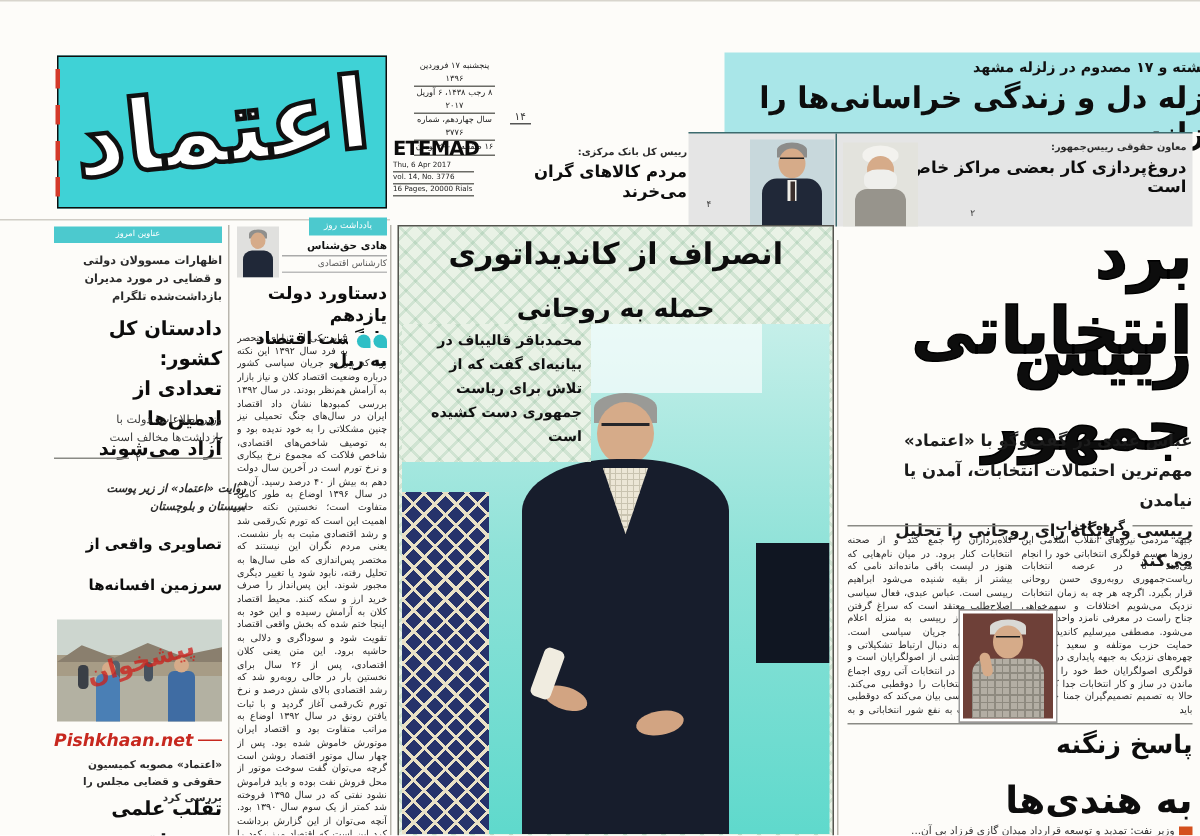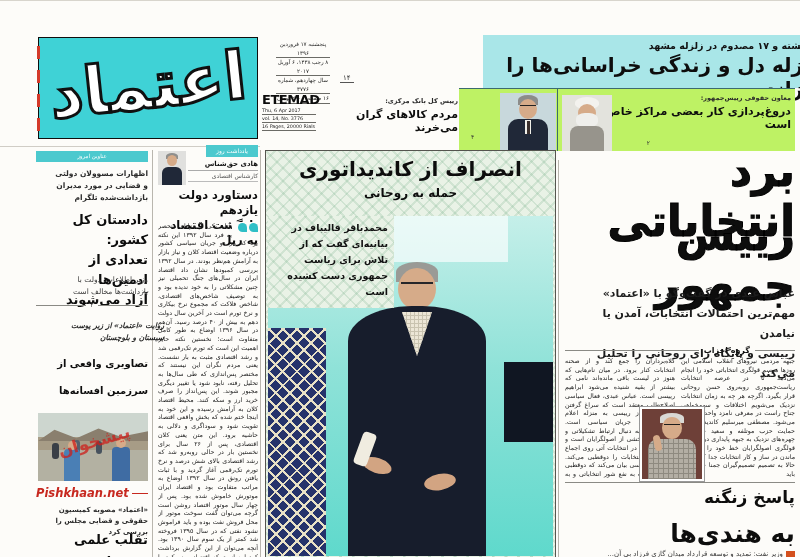--- a/index.html
+++ b/index.html
@@ -5,21 +5,21 @@
   html,body{margin:0;padding:0;background:#ffffff;}
   body{font-family:"DejaVu Sans",sans-serif;}
   .page{position:relative;width:800px;height:557px;background:#fdfcf9;overflow:hidden;direction:rtl;}
   .abs{position:absolute;}
   .rt{text-align:right;}
   .ct{text-align:center;}
   .heavy{font-weight:bold;color:#0d0d0d;}
   .hline{background:#8a8a85;height:1px;}
   .vline{background:#b9b6ae;width:1px;position:absolute;}
   .cyan-a{background:#a9e6e8;}
-  .cyan-b{background:#bef264;}
+  .cyan-b{background:#e5e5e5;}
   .logo-box{background:#3fd2d6;border:1px solid #0e0e0e;}
   .logo-fa{color:#ffffff;font-weight:bold;-webkit-text-stroke:3px #101010;text-shadow:0 0 1px #000;}
   .tab{background:#4cc9ce;color:#ffffff;}
   .pattern{background-color:#e9f2e6;background-image:repeating-linear-gradient(45deg,rgba(110,170,130,.20) 0 2px,transparent 2px 9px),repeating-linear-gradient(-45deg,rgba(110,170,130,.20) 0 2px,transparent 2px 9px);}
   .lattice{background-color:#26336b;background-image:repeating-linear-gradient(45deg,#e9e1c6 0 2px,transparent 2px 10px),repeating-linear-gradient(-45deg,#e9e1c6 0 2px,transparent 2px 10px);}
   .body-text{font-size:6.3px;line-height:8.7px;text-align:justify;color:#1c1c1c;overflow:hidden;}
   .kicker{font-weight:bold;color:#2b2b2b;}
   .pgref{font-size:6px;color:#333;}
   .qdrop{display:inline-block;width:9px;height:9px;background:#2fbfc6;border-radius:50% 50% 0 50%;margin-left:2px;}
   .red{color:#c7281f;}
@@ -172,21 +172,21 @@
     <div>دستاورد دولت یازدهم</div>
     <div>بازگشت اقتصاد به ریل</div>
   </div>
   <div class="abs body-text" style="left:158px;top:222px;width:100px;height:335px;">
     <span style="float:right;padding:1px 0 2px 4px;background:#fdfcf9;"><span class="qdrop"></span><span class="qdrop"></span></span>
     <span>شاید یکی از مزایای منحصر به فرد سال ۱۳۹۲ این نکته بود که هر دو جریان سیاسی کشور درباره وضعیت اقتصاد کلان و نیاز بازار به آرامش هم‌نظر بودند. در سال ۱۳۹۲ بررسی کمبودها نشان داد اقتصاد ایران در سال‌های جنگ تحمیلی نیز چنین مشکلاتی را به خود ندیده بود و به توصیف شاخص‌های اقتصادی، شاخص فلاکت که مجموع نرخ بیکاری و نرخ تورم است در آخرین سال دولت دهم به بیش از ۴۰ درصد رسید. آن‌هم در سال ۱۳۹۶ اوضاع به طور کامل متفاوت است؛ نخستین نکته حایز اهمیت این است که تورم تک‌رقمی شد و رشد اقتصادی مثبت به بار نشست. یعنی مردم نگران این نیستند که مختصر پس‌اندازی که طی سال‌ها به تحلیل رفته، نابود شود یا تغییر دیگری مجبور شوند. این پس‌انداز را صرف خرید ارز و سکه کنند. محیط اقتصاد کلان به آرامش رسیده و این خود به اینجا ختم شده که بخش واقعی اقتصاد تقویت شود و سوداگری و دلالی به حاشیه برود. این متن یعنی کلان اقتصادی، پس از ۲۶ سال برای نخستین بار در حالی روبه‌رو شد که رشد اقتصادی بالای شش درصد و نرخ تورم تک‌رقمی آغاز گردید و با ثبات یافتن رونق در سال ۱۳۹۲ اوضاع به مراتب متفاوت بود و اقتصاد ایران موتورش خاموش شده بود. پس از چهار سال موتور اقتصاد روشن است گرچه می‌توان گفت سوخت موتور از محل فروش نفت بوده و باید فراموش نشود نفتی که در سال ۱۳۹۵ فروخته شد کمتر از یک سوم سال ۱۳۹۰ بود. آنچه می‌توان از این گزارش برداشت کرد این است که اقتصاد مرز رکود را پشت سر گذاشته و مسیر رشد را با ثبات ادامه می‌دهد و به همان اندازه درخور دقت است که با انصراف طبیعی متقاضیان، رشد پایه‌های اقتصاد ادامه می‌یابد و برخی مدیران را به دنبال می‌آورد در هنگام تورم بخشی از مدیران نیاز سپرد.</span>
   </div>
 
   <div class="abs pattern" style="left:265px;top:150px;width:291px;height:487px;border:1px solid #55554f;box-sizing:border-box;">
     <div class="ct heavy" style="font-size:20px;margin-top:6px;">انصراف از کاندیداتوری</div>
-    <div class="ct heavy" style="font-size:12px;margin-top:5px;">حمله به روحانی</div>
+    <div class="ct heavy" style="font-size:17px;margin-top:15px;">حمله به روحانی</div>
 
     <div class="abs" style="left:2px;top:65px;width:285px;height:340px;overflow:hidden;background:linear-gradient(180deg,#c5efe9 0%,#8fe2d8 45%,#5fd9cc 100%);">
       <div class="abs" style="left:90px;top:0;width:150px;height:46px;background:rgba(255,255,255,.65);"></div>
       <div class="abs lattice" style="left:0;top:112px;width:58px;height:228px;"></div>
       <div class="abs" style="left:236px;top:146px;width:49px;height:80px;background:#101622;"></div>
 
       <div class="abs" style="left:70px;top:46px;width:158px;height:294px;">
         <div class="abs" style="left:58px;top:0;width:42px;height:20px;background:#9a9a96;border-radius:50% 50% 0 0;"></div>
         <div class="face" style="left:60px;top:6px;width:38px;height:42px;"></div>
         <div class="abs" style="left:63px;top:20px;width:32px;height:8px;border-top:2px solid #26262a;"></div>

